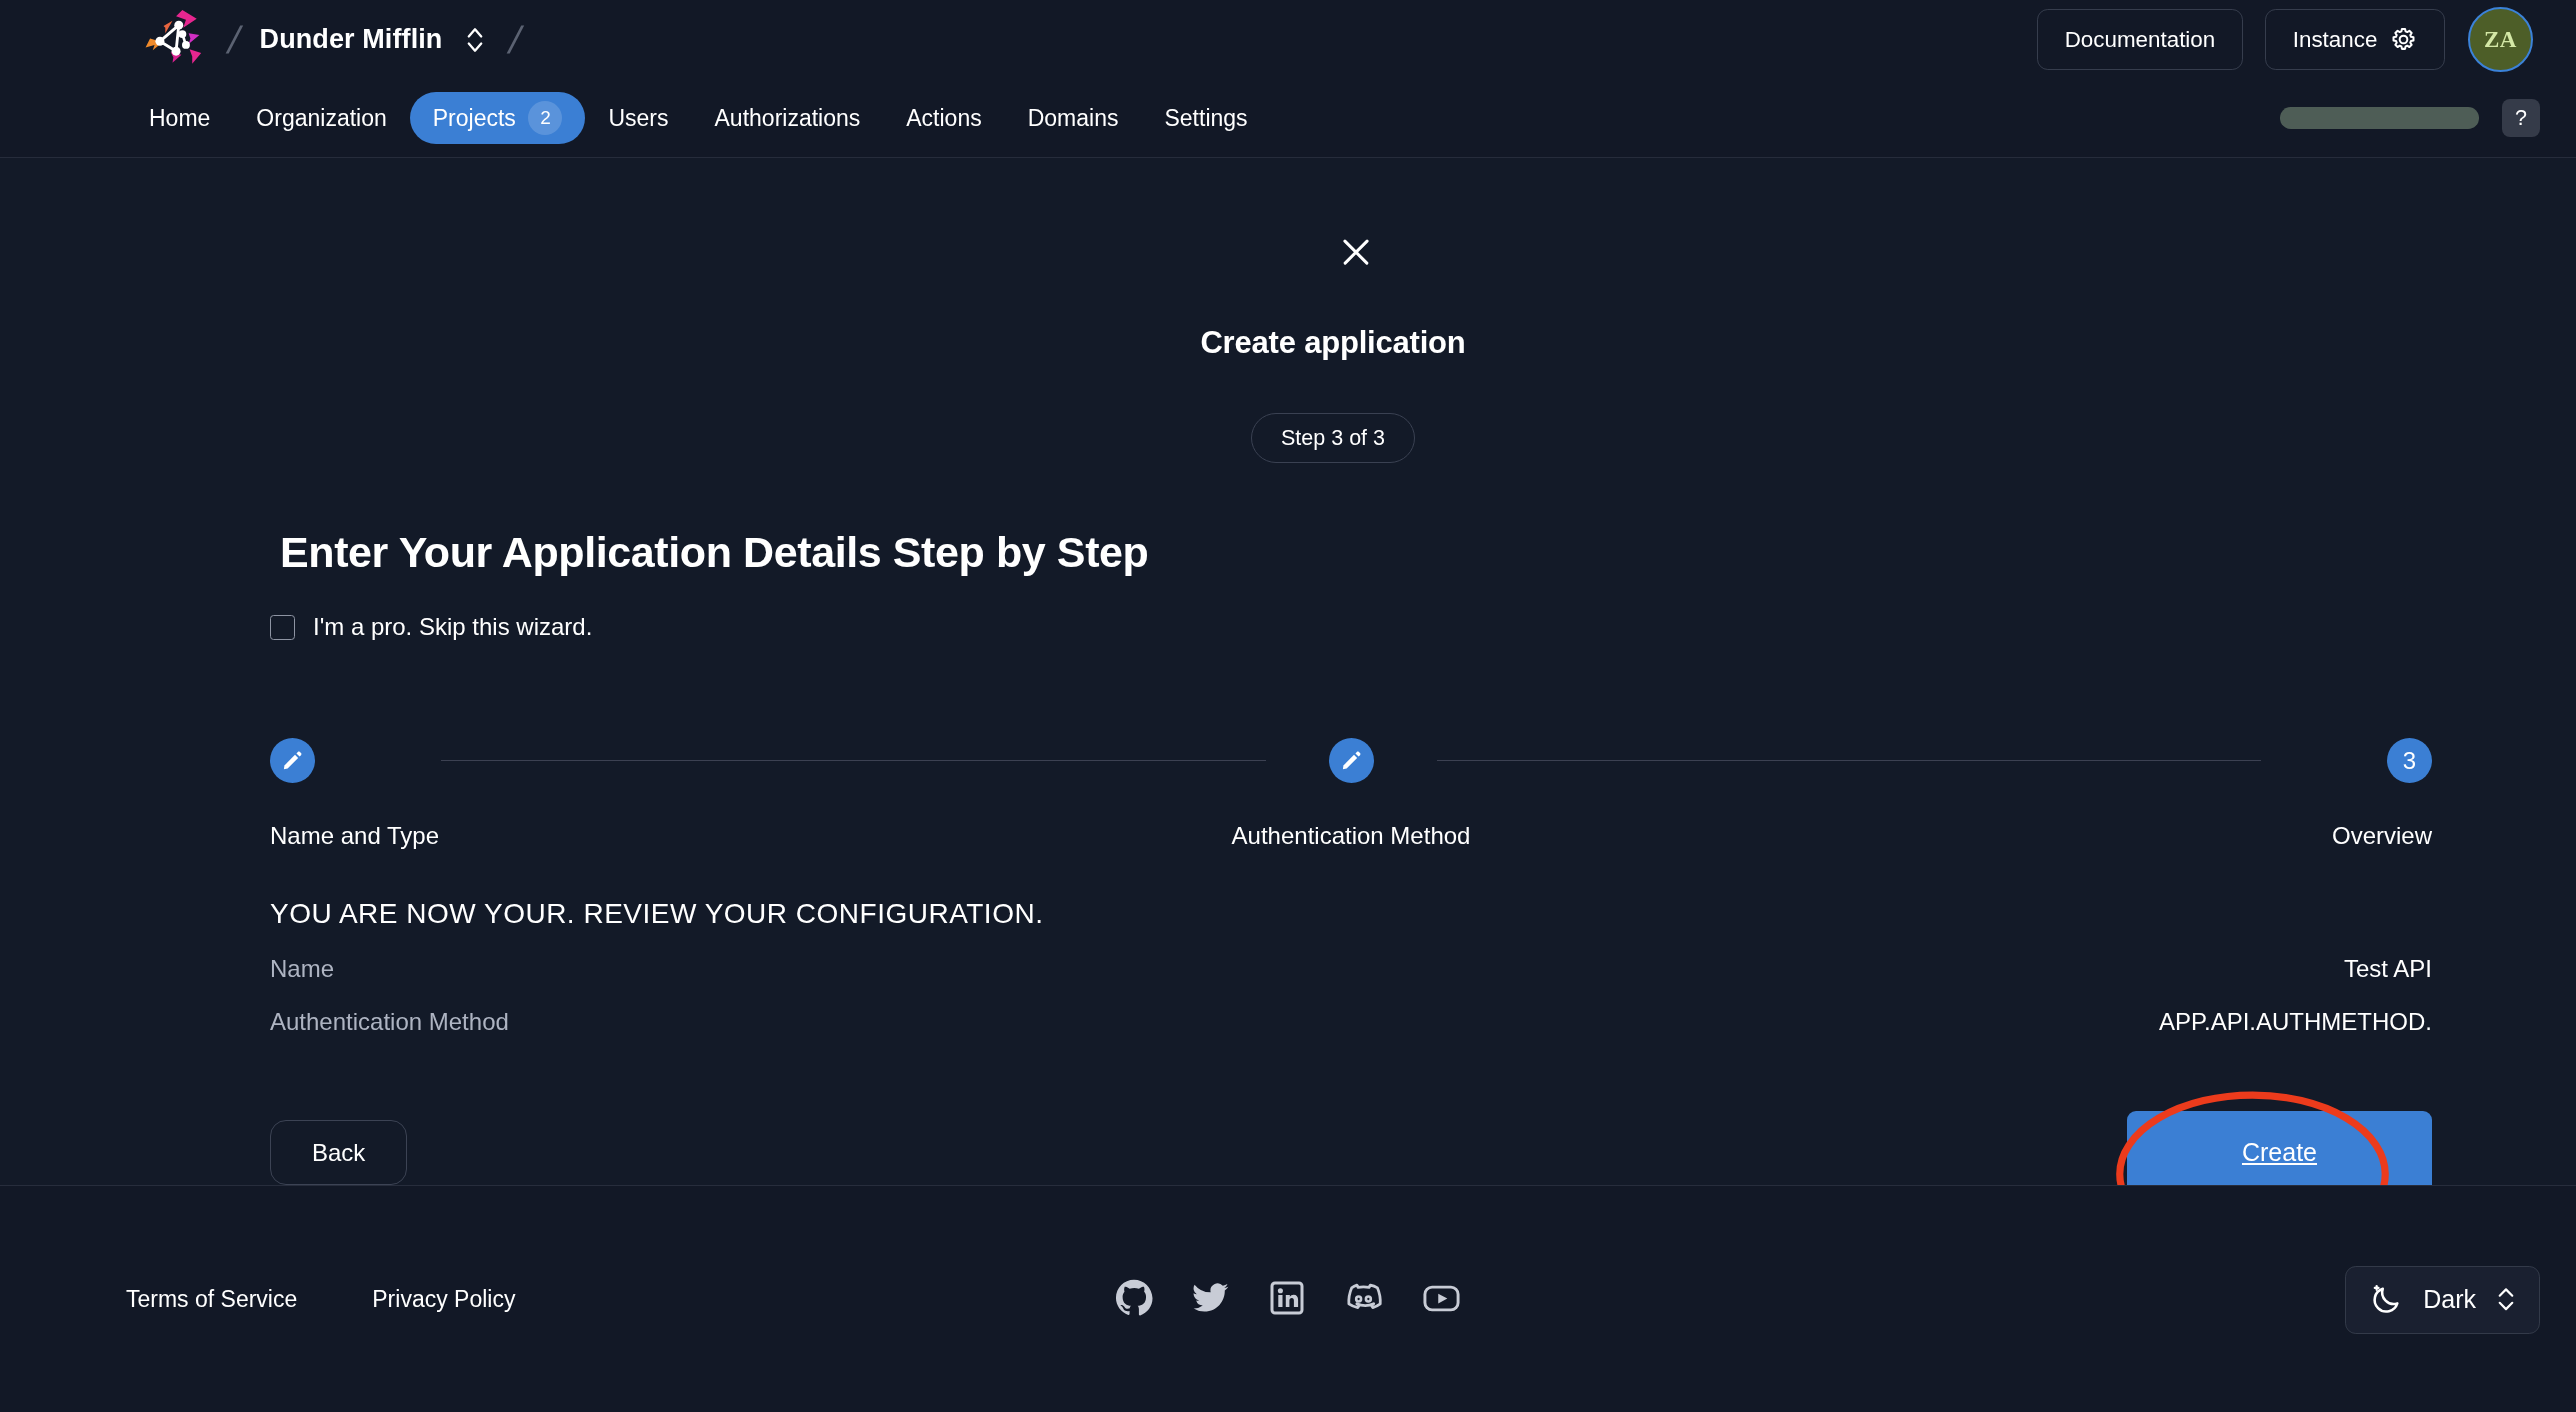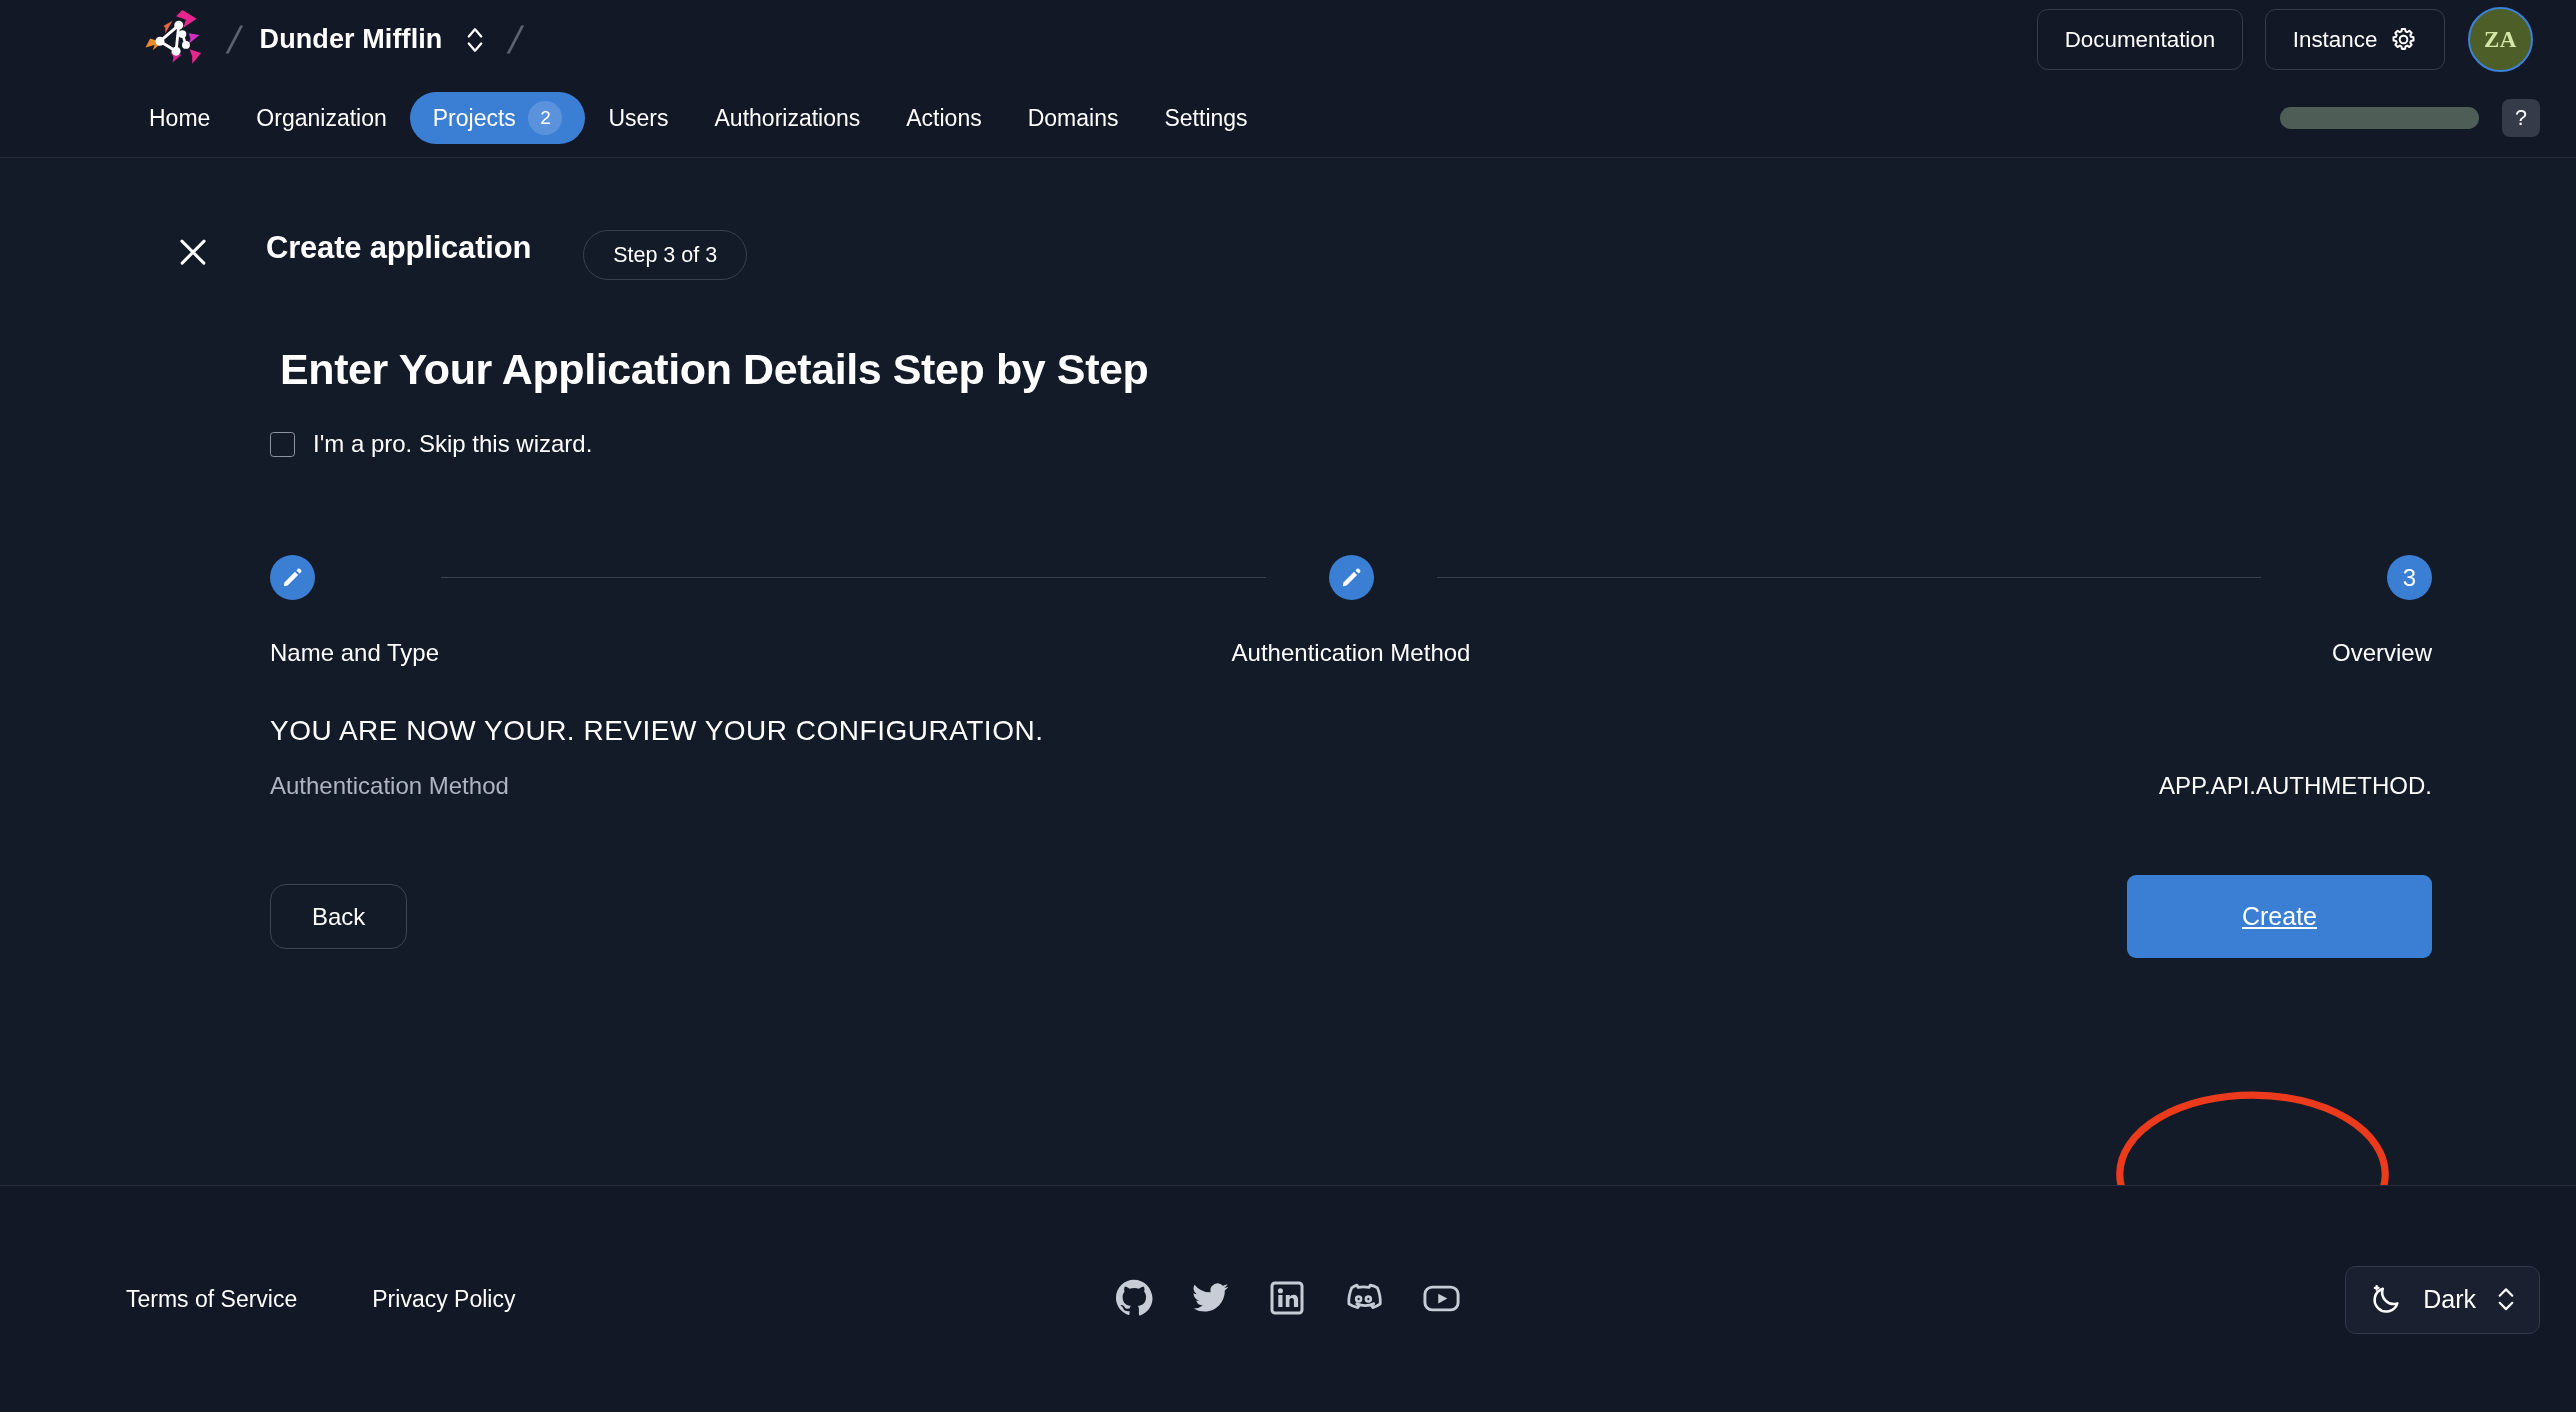--- a/index.html
+++ b/index.html
@@ -172,22 +172,24 @@
   .body {
     flex: 1 1 auto;
     position: relative;
     background: #131a28;
     padding: 0 36px 0 126px;
     overflow: hidden;
   }
 
   .modal-head {
     display: flex;
+    align-items: center;
     padding-top: 72px;
     gap: 52px;
+    flex-direction: column;
   }
 
   .close-x {
     width: 43px;
     height: 43px;
     margin-left: 45px;
     position: relative;
     cursor: pointer;
     flex: 0 0 auto;
   }
@@ -536,20 +538,24 @@
 
         <div class="step last">
           <div class="step-circle">3</div>
           <div class="step-label">Overview</div>
         </div>
       </div>
 
       <div class="review-title">YOU ARE NOW YOUR. REVIEW YOUR CONFIGURATION.</div>
 
       <div class="review-row">
+        <span class="review-key">Name</span>
+        <span class="review-val">Test API</span>
+      </div>
+      <div class="review-row">
         <span class="review-key">Authentication Method</span>
         <span class="review-val">APP.API.AUTHMETHOD.</span>
       </div>
 
       <div class="actions">
         <button class="btn-back">Back</button>
         <button class="btn-create">Create</button>
       </div>
     </div>
 

